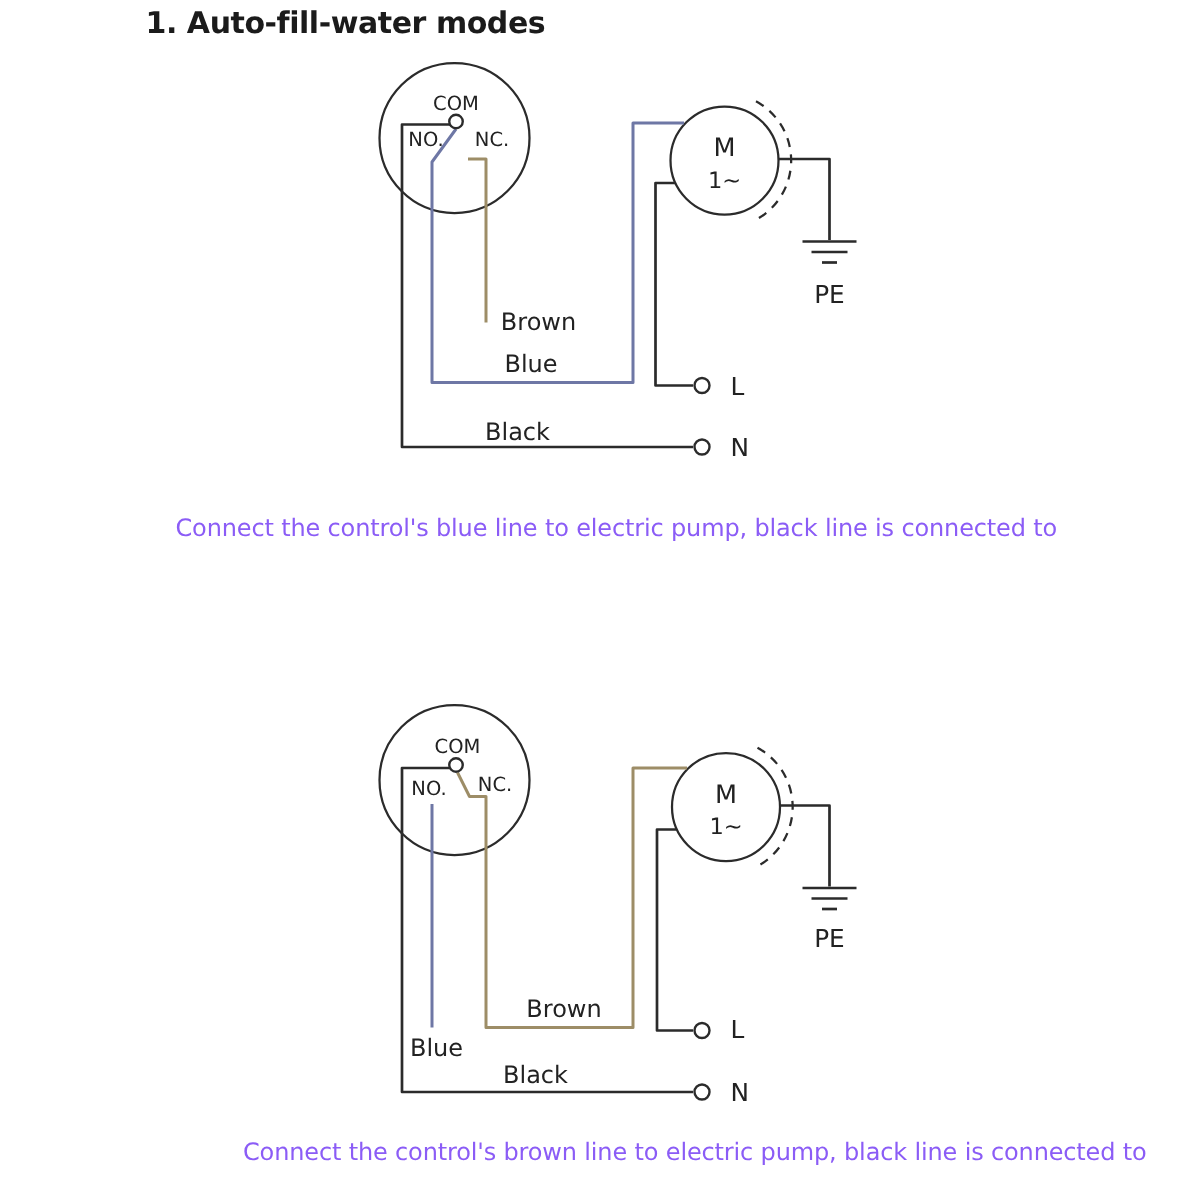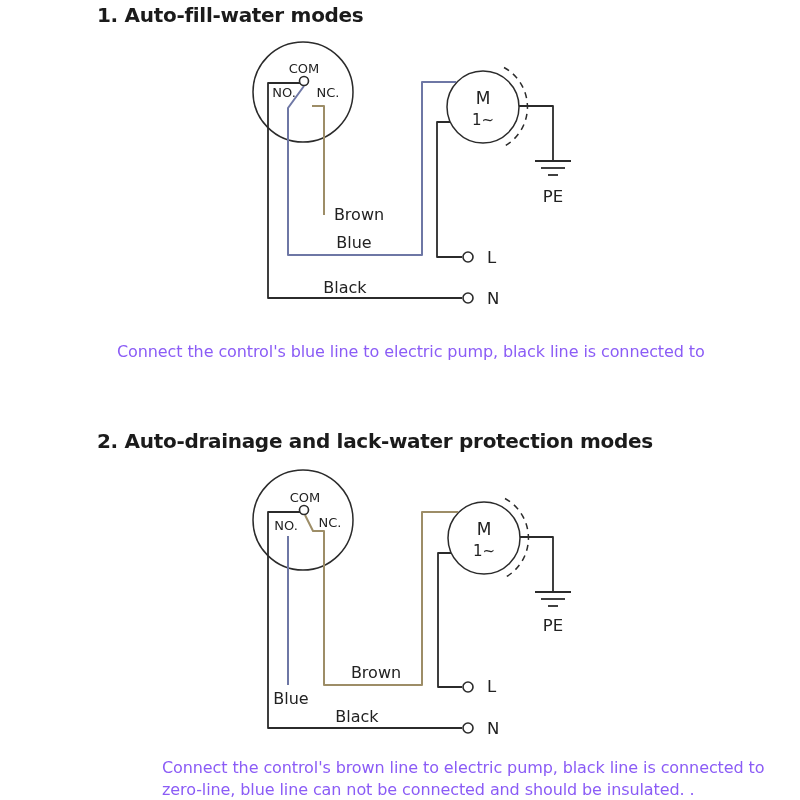--- a/index.html
+++ b/index.html
@@ -87,21 +87,20 @@
     <text class="t-label mid" x="354" y="248">Blue</text>
     <text class="t-label mid" x="345" y="293">Black</text>
     <text class="t-term" x="487" y="263">L</text>
     <text class="t-term" x="487" y="304">N</text>
   </svg>
 
   <div class="caption" id="caption-1">
     <div class="cap-line">Connect the control's blue line to electric pump, black line is connected to</div>
   </div>
 
-  <div class="heading" id="heading-2">2. Auto-drainage and lack-water protection modes</div>
 
   <svg class="diagram" id="diagram-2" width="800" height="330" viewBox="0 440 800 330">
 
     <circle class="outline" cx="303" cy="520" r="50"></circle>
     <circle class="outline" cx="484" cy="538" r="36"></circle>
     <path class="arc-dash" d="M 505 498.5 A 45 45 0 0 1 505 577.5"></path>
 
     <polyline class="wire-dark" points="300,512 268,512 268,728 462,728" stroke="#2b2b2b"></polyline>
 
     <polyline class="wire" points="305,515 313,531 324,531 324,685 422,685 422,512 458,512" stroke="#9d8d67"></polyline>
@@ -130,16 +129,15 @@
     <text class="t-term mid" x="553" y="631">PE</text>
     <text class="t-label mid" x="376" y="678">Brown</text>
     <text class="t-label mid" x="291" y="704">Blue</text>
     <text class="t-label mid" x="357" y="722">Black</text>
     <text class="t-term" x="487" y="692">L</text>
     <text class="t-term" x="487" y="734">N</text>
   </svg>
 
   <div class="caption" id="caption-2">
     <div class="cap-line">Connect the control's brown line to electric pump, black line is connected to</div>
-    <div class="cap-line">zero-line, blue line can not be connected and should be insulated. .</div>
   </div>
 
 </div>
 
 </body></html>

